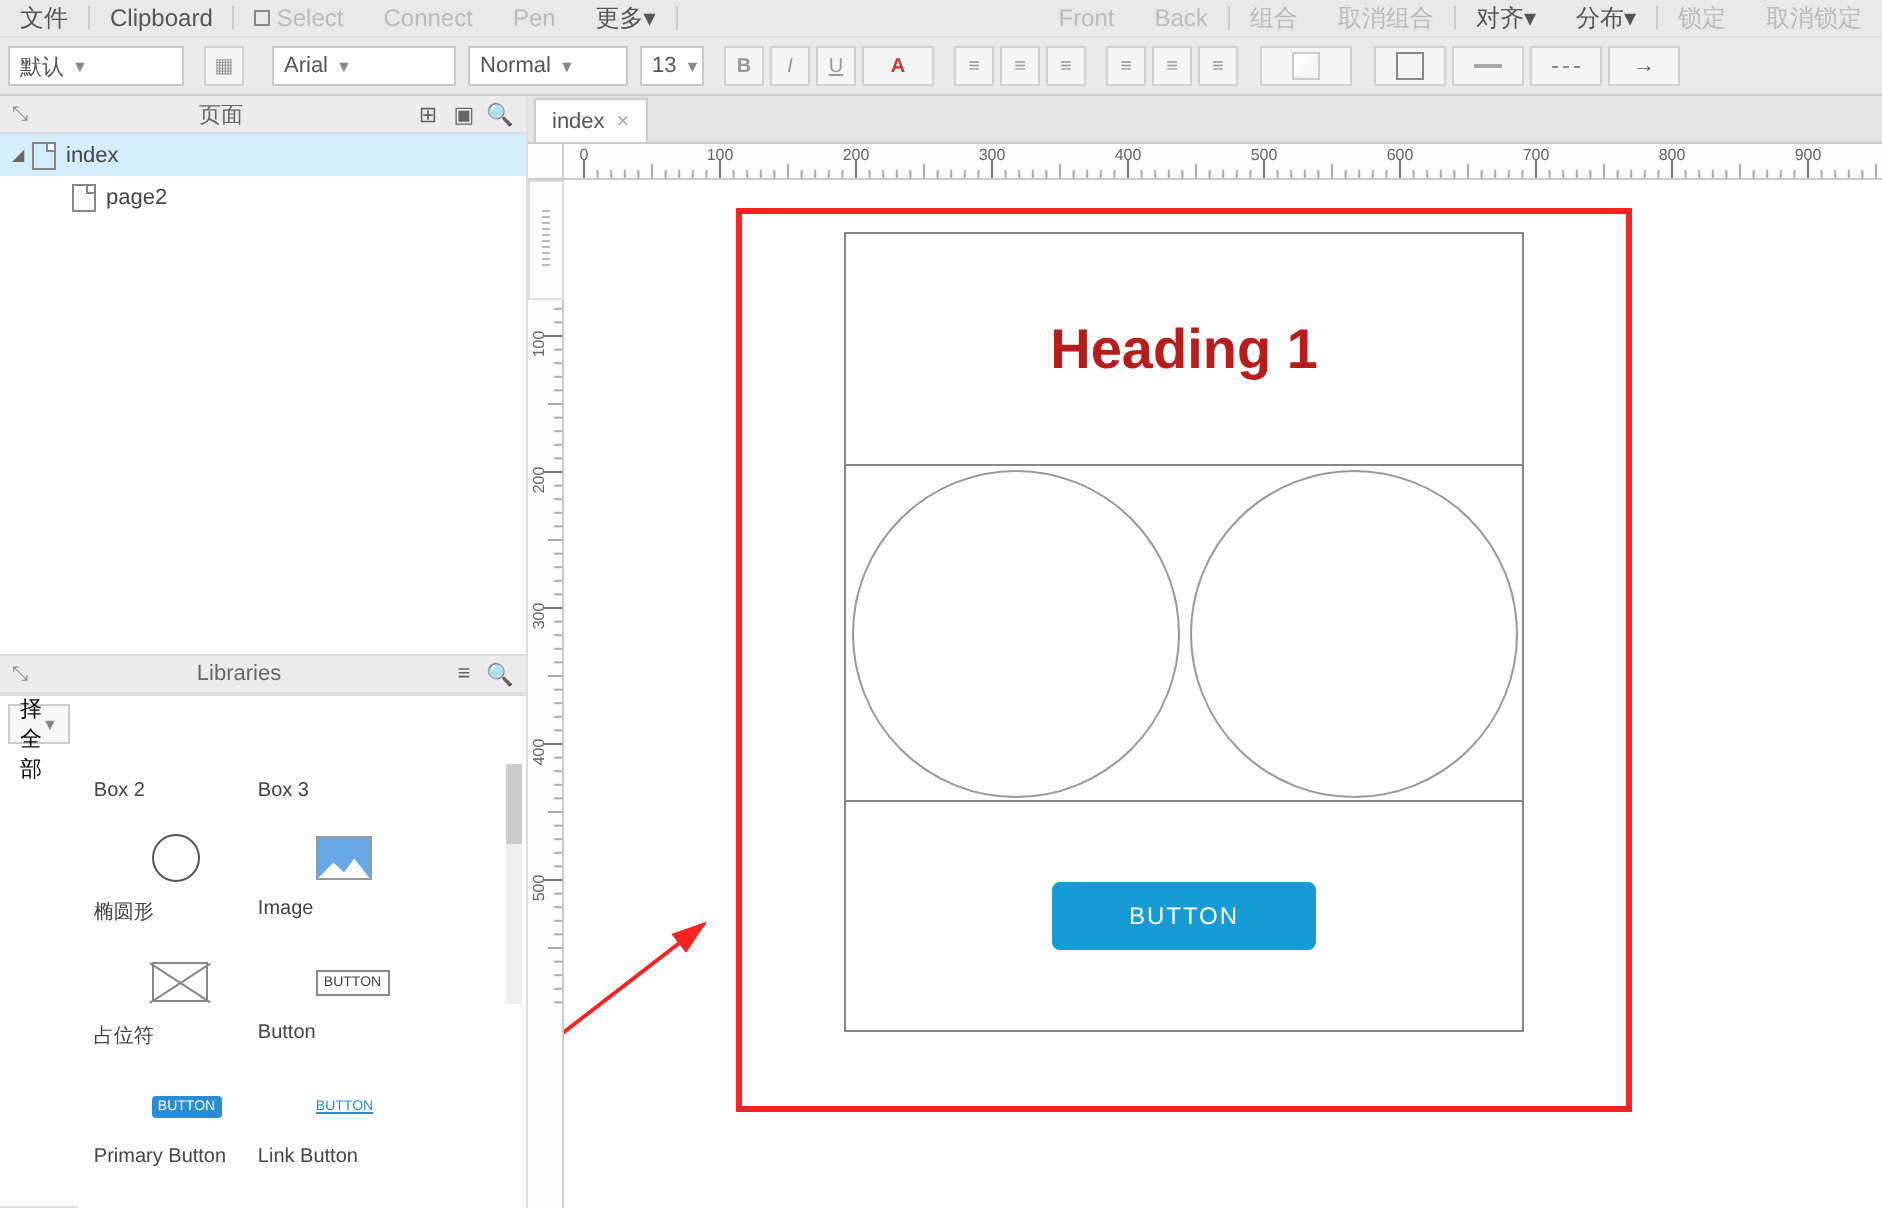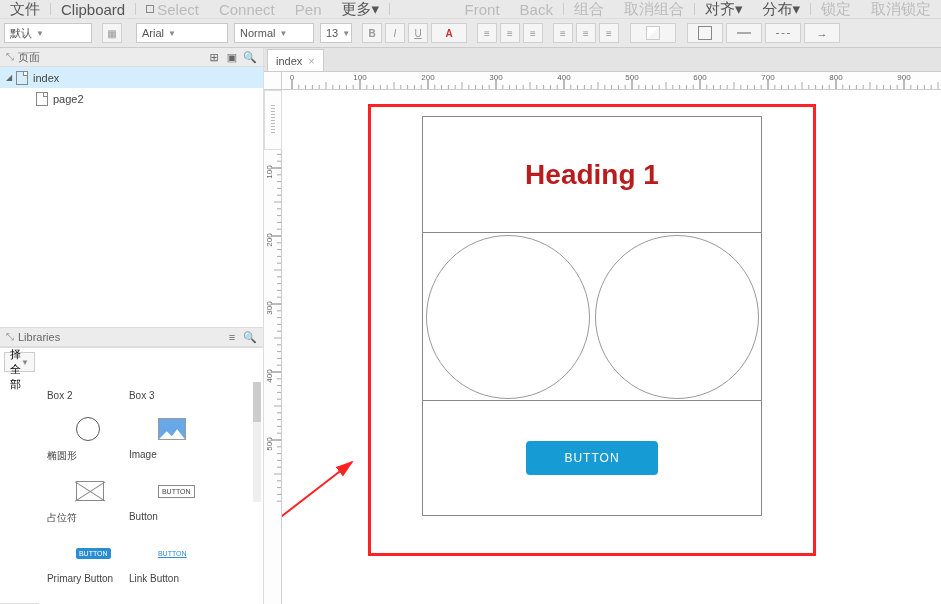--- a/index.html
+++ b/index.html
@@ -1,19 +1,19 @@
 <!DOCTYPE html>
 <html><head>
 <meta charset="utf-8">
 <style>
   * { box-sizing: border-box; margin: 0; padding: 0; font-family: Arial, sans-serif; }
   body { background: #f0f0f0; width: 941px; height: 604px; overflow: hidden; position: relative; }
 
   
-  .menubar1 { display: flex; align-items: center; height: 18px; background: #e9e9e9; font-size: 15px; color: #555; }
+  .menubar1 { display: flex; align-items: center; height: 18px; background: #e9e9e9; font-size: 12px; color: #555; }
   .menubar1 .item { padding: 0 10px; display: flex; align-items: center; gap: 3px; }
   .menubar1 .sep { width: 1px; height: 12px; background: #ccc; }
   .menubar1 .faded { color: #bbb; }
   .menubar1 .mini-icon { width: 8px; height: 8px; border: 1px solid #888; display: inline-block; }
 
   
   .toolbar2 { display: flex; align-items: center; height: 30px; background: #e9e9e9; border-top: 1px solid #dcdcdc; border-bottom: 1px solid #ccc; font-size: 11px; color: #555; padding: 0 4px; }
   .dd { background: #fff; border: 1px solid #c8c8c8; height: 20px; display: flex; align-items: center; padding: 0 5px; position: relative; }
   .dd .caret { margin-left: 4px; font-size: 8px; color: #888; }
   .dd.w1 { width: 88px; text-align: right; }
@@ -27,21 +27,21 @@
   .line-swatch { width: 14px; height: 2px; background: #aaa; }
   .dd-tiny { width: 36px; height: 20px; border: 1px solid #d0d0d0; background: #f5f5f5; margin-left: 3px; display:flex; align-items:center; justify-content:center; }
   .dd-wide { width: 46px; height: 20px; border: 1px solid #d0d0d0; background: #f5f5f5; margin-left: 3px; display:flex; align-items:center; justify-content:center; }
 
   
   .main { display: flex; height: calc(604px - 48px); }
   .leftcol { width: 264px; background: #fdfdfd; border-right: 1px solid #ddd; display: flex; flex-direction: column; }
 
   .panel-header { height: 26px; background: #ececec; display: flex; align-items: center; padding: 0 6px; font-size: 11px; color: #666; border-bottom: 1px solid #ddd; }
   .panel-header .collapse { color: #888; margin-right: 4px; font-size: 10px; }
-  .panel-header .title { flex: 1; text-align: left; }
+  .panel-header .title { flex: 1; text-align: center; }
   .panel-header .hicon { width: 14px; height: 14px; margin-left: 4px; display: flex; align-items: center; justify-content: center; color: #666; font-size: 11px; }
 
   
   .pages-body { flex: 0 0 auto; height: 260px; background: #fff; font-size: 11px; color: #444; overflow: auto; }
   .tree-row { display: flex; align-items: center; height: 21px; padding-left: 6px; cursor: default; }
   .tree-row.sel { background: #d4eefd; }
   .tree-row .tw { width: 10px; font-size: 8px; color: #666; }
   .tree-row .pg { width: 12px; height: 14px; border: 1px solid #888; margin-right: 5px; position: relative; }
   .tree-row .pg::after { content:""; position:absolute; top:0; right:0; width:3px; height:3px; background:#fff; border-left:1px solid #888; border-bottom:1px solid #888; }
   .tree-row.child { padding-left: 36px; }

